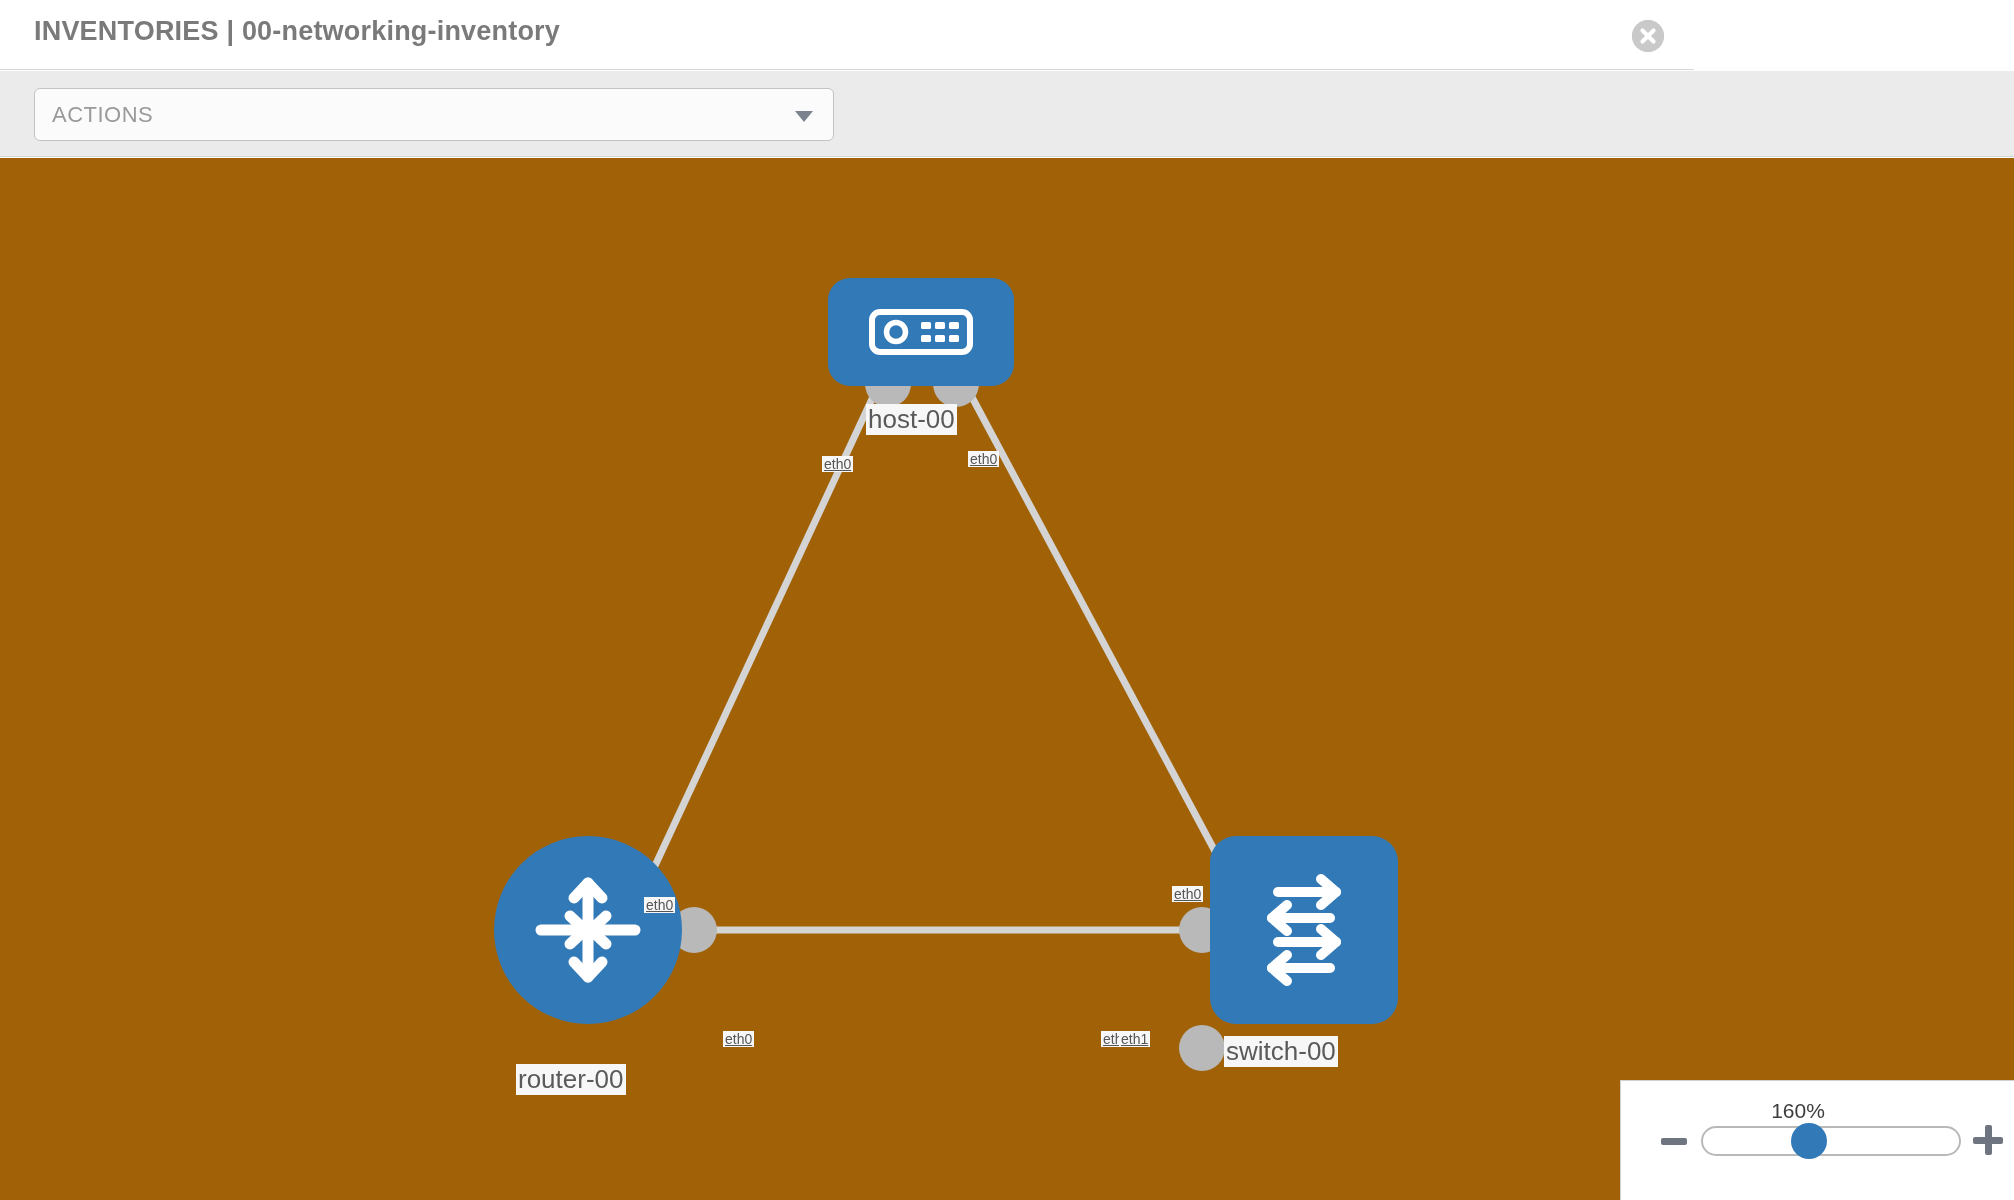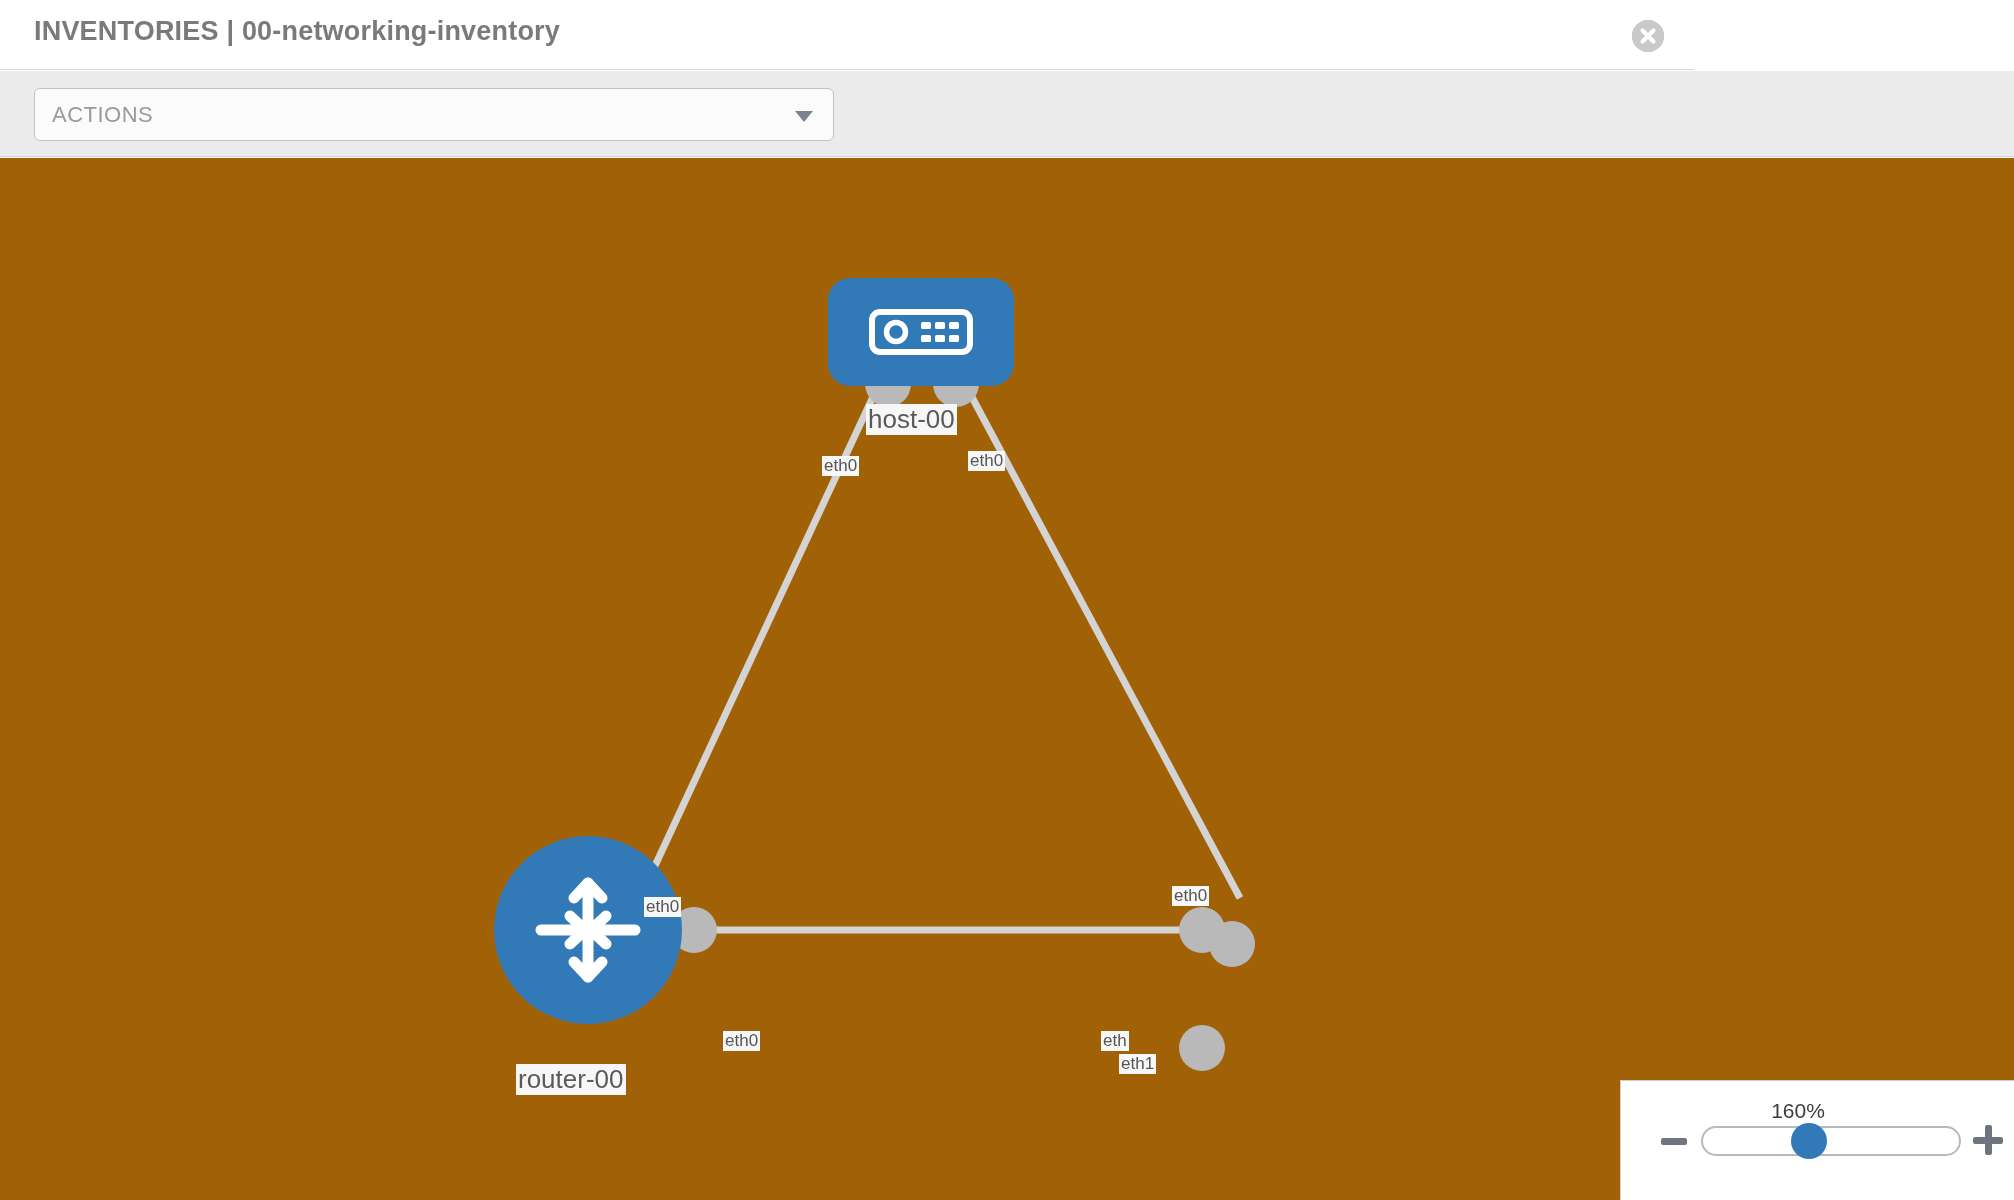--- a/index.html
+++ b/index.html
@@ -108,25 +108,26 @@
   .node-label {
     position: absolute;
     font-size: 26px;
     color: #5a5a5a;
     background: #f7f7f7;
     white-space: nowrap;
     padding: 0 2px;
   }
   .iface-label {
     position: absolute;
-    font-size: 17px;
+    font-size: 14px;
     color: #555555;
     background: #f7f7f7;
     white-space: nowrap;
     padding: 0 2px;
+    text-decoration: underline;
   }
 
   
   .zoom-panel {
     position: absolute; left: 1620px; top: 1080px;
     width: 394px; height: 120px;
     background: #ffffff;
     border: 1px solid #d0d0d0;
     border-right: none; border-bottom: none;
   }
@@ -270,24 +271,41 @@
             <path d="M77 45 L62 59 L77 73"></path>
           </g>
         </svg>
       </div>
       <div class="node-label" style="left:22px; top:184px;margin-top:44px;">router-00</div>
     </div>
 
     <div class="iface-label" style="left:644px; top:739px;">eth0</div>
     <div class="iface-label" style="left:723px; top:873px;">eth0</div>
 
+    <div class="node" style="left:1210px; top:678px; width:188px; height:188px;">
+      <div class="node-shape" style="left:0; top:0; width:188px; height:188px; border-radius:26px;">
+        <svg width="120" height="120" viewBox="0 0 120 120">
+          <g stroke="#ffffff" stroke-width="10" stroke-linecap="round" stroke-linejoin="round" fill="none">
+            <path d="M34 22 L92 22"></path>
+              <path d="M77 9 L92 22 L77 35"></path>
+            <path d="M86 48 L28 48"></path>
+              <path d="M43 35 L28 48 L43 61"></path>
+            <path d="M34 72 L92 72"></path>
+              <path d="M77 59 L92 72 L77 85"></path>
+            <path d="M86 98 L28 98"></path>
+              <path d="M43 85 L28 98 L43 111"></path>
+          </g>
+        </svg>
+      </div>
+      <div class="node-label" style="left:14px; top:200px;">switch-00</div>
+    </div>
 
     <div class="iface-label" style="left:1172px; top:728px;">eth0</div>
     <div class="iface-label" style="left:1101px; top:873px; z-index:1;">eth</div>
-    <div class="iface-label" style="left:1119px; top:896px; z-index:2;">eth1</div>
+    <div class="iface-label" style="left:1119px; top:873px; z-index:2;">eth1</div>
 
   </div>
 
   <div class="zoom-panel">
     <div class="zoom-pct">160%</div>
     <div class="zoom-minus"></div>
     <div class="zoom-track"></div>
     <div class="zoom-thumb"></div>
     <div class="zoom-plus"></div>
   </div>

